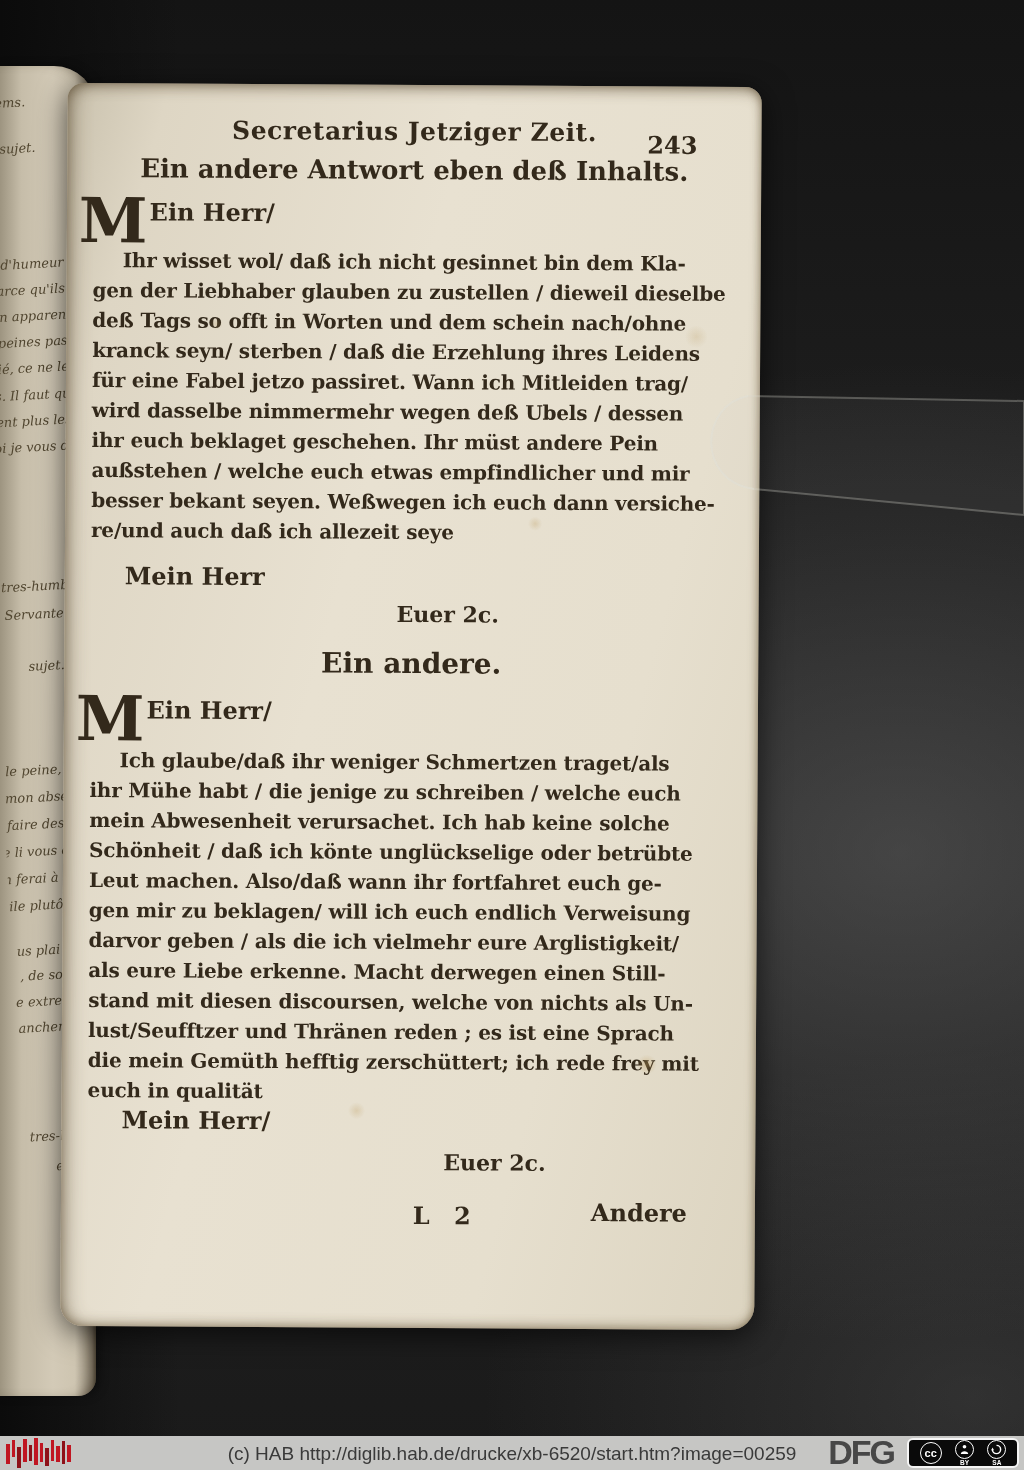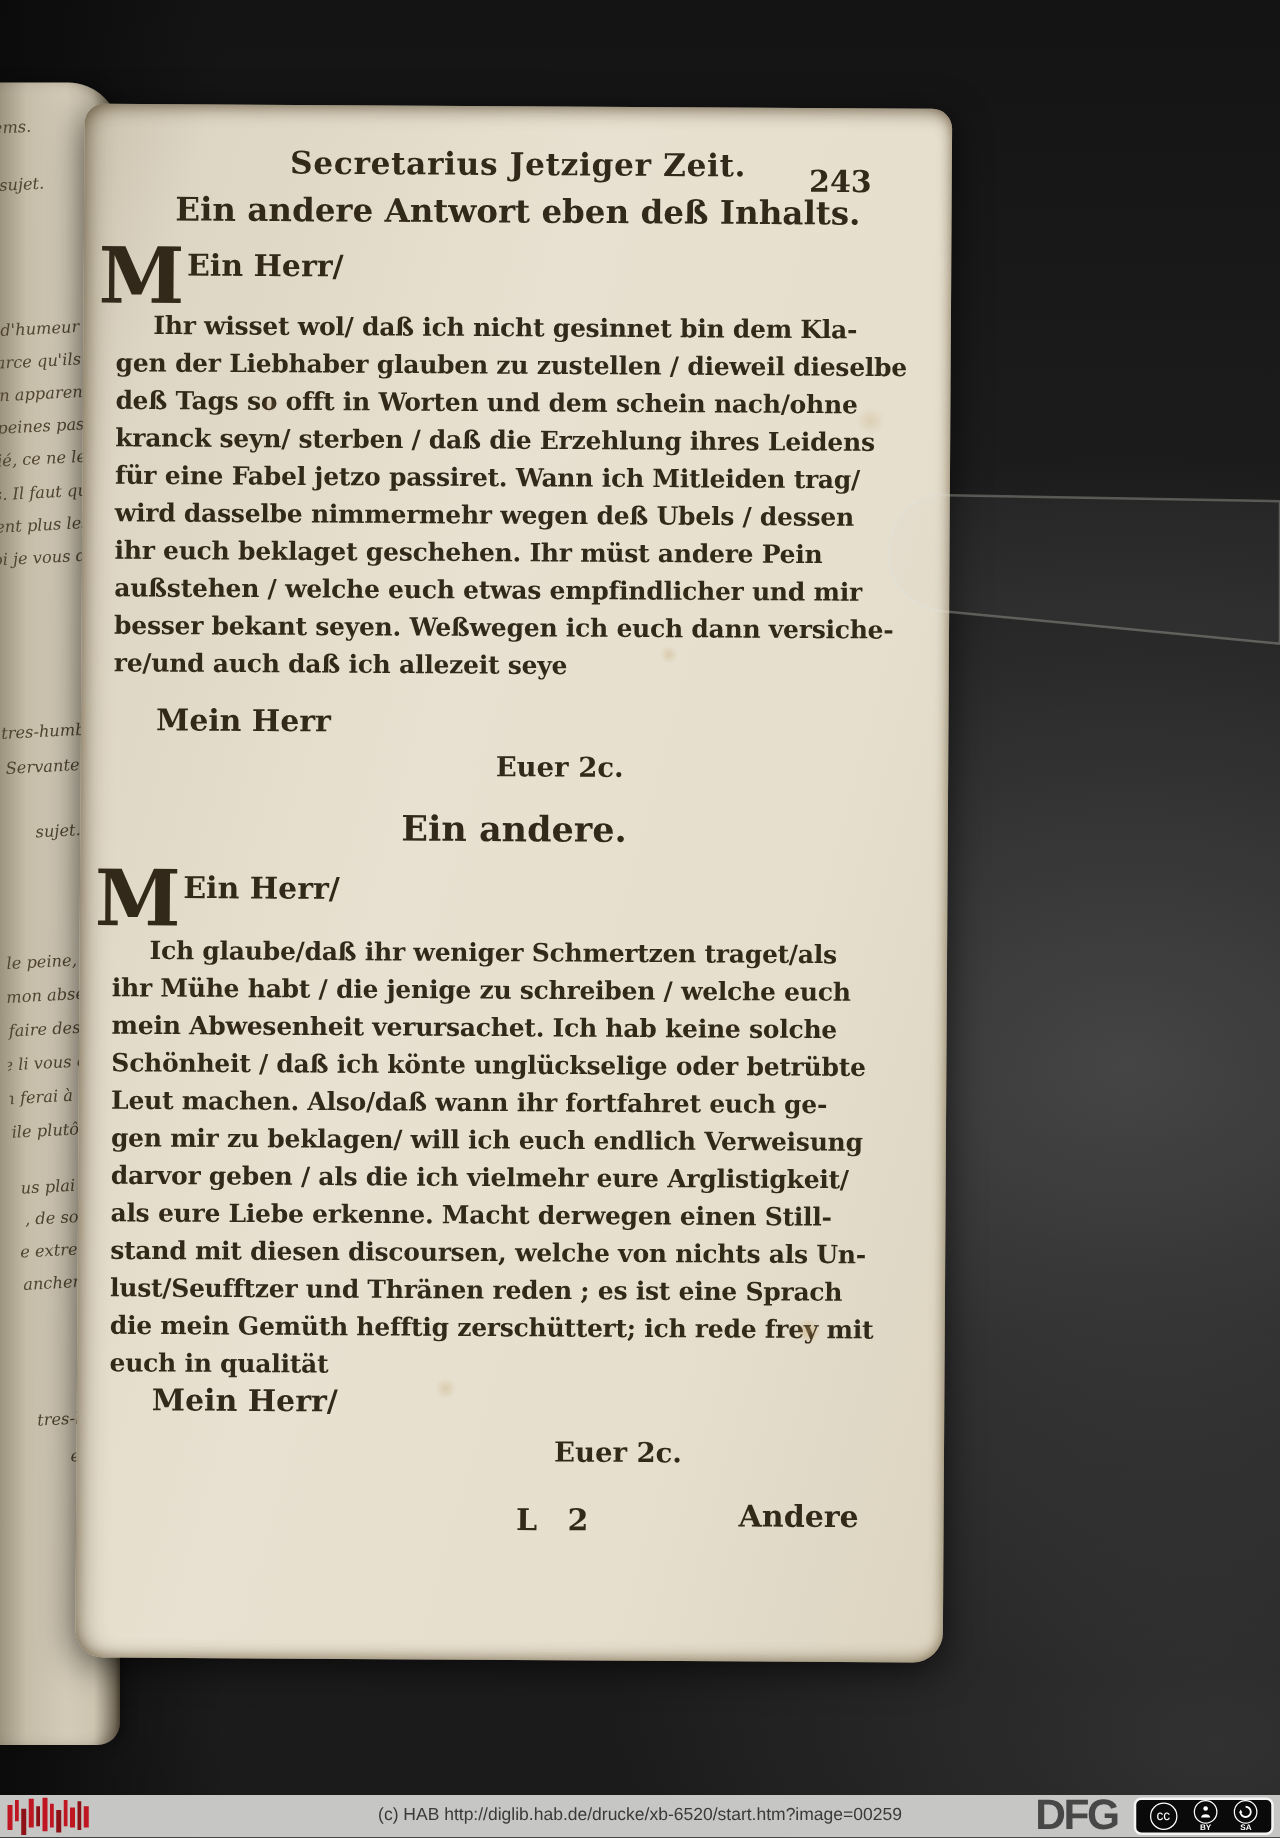--- a/index.html
+++ b/index.html
@@ -68,30 +68,30 @@
   .g1{top:516px;left:332px;} .g2{top:1064px;left:382px;}
   .sigmark{position:absolute;top:1116px;left:352px;font-weight:bold;font-size:24px;letter-spacing:8px;}
   .catchword{position:absolute;top:1112px;left:530px;font-weight:bold;font-size:24px;}
   
   .clip-svg{position:absolute;left:690px;top:385px;width:334px;height:150px;}
   
   .viewer-bar{position:absolute;left:0;bottom:0;width:1024px;height:34px;background:#c6c6c4;
     font-family:"Liberation Sans", sans-serif;}
   .hab-logo{position:absolute;left:5px;bottom:2px;}
   .copyright{position:absolute;left:0;width:100%;text-align:center;top:7px;
-    font-size:14px;color:#3a3a3a;letter-spacing:0;}
+    font-size:19px;color:#3a3a3a;letter-spacing:0;}
   .dfg{position:absolute;right:130px;top:-3px;font-size:34px;font-weight:bold;color:#474747;
     letter-spacing:-2px;font-family:"Liberation Sans", sans-serif;}
   .cc-badge{position:absolute;right:5px;top:2px;width:112px;height:30px;background:#0a0a0a;
     border:2px solid #f5f5f5;border-radius:6px;box-sizing:border-box;
     display:flex;align-items:center;justify-content:space-around;padding:0 4px;}
   .cc-item{display:flex;flex-direction:column;align-items:center;line-height:1;}
   .cc-circle{width:17px;height:17px;border:1.8px solid #fff;border-radius:50%;
     display:flex;align-items:center;justify-content:center;
-    color:#fff;font-size:9px;font-weight:normal;font-family:"Liberation Sans", sans-serif;}
+    color:#fff;font-size:9px;font-weight:bold;font-family:"Liberation Sans", sans-serif;}
   .cc-label{color:#fff;font-size:6.5px;font-weight:bold;margin-top:1px;font-family:"Liberation Sans", sans-serif;}
   .cc-big .cc-circle{width:20px;height:20px;font-size:11px;}
 </style>
 </head>
 <body>
 
 <div class="scene"></div>
 
 <div class="left-strip">
   <div class="strip-inner">

